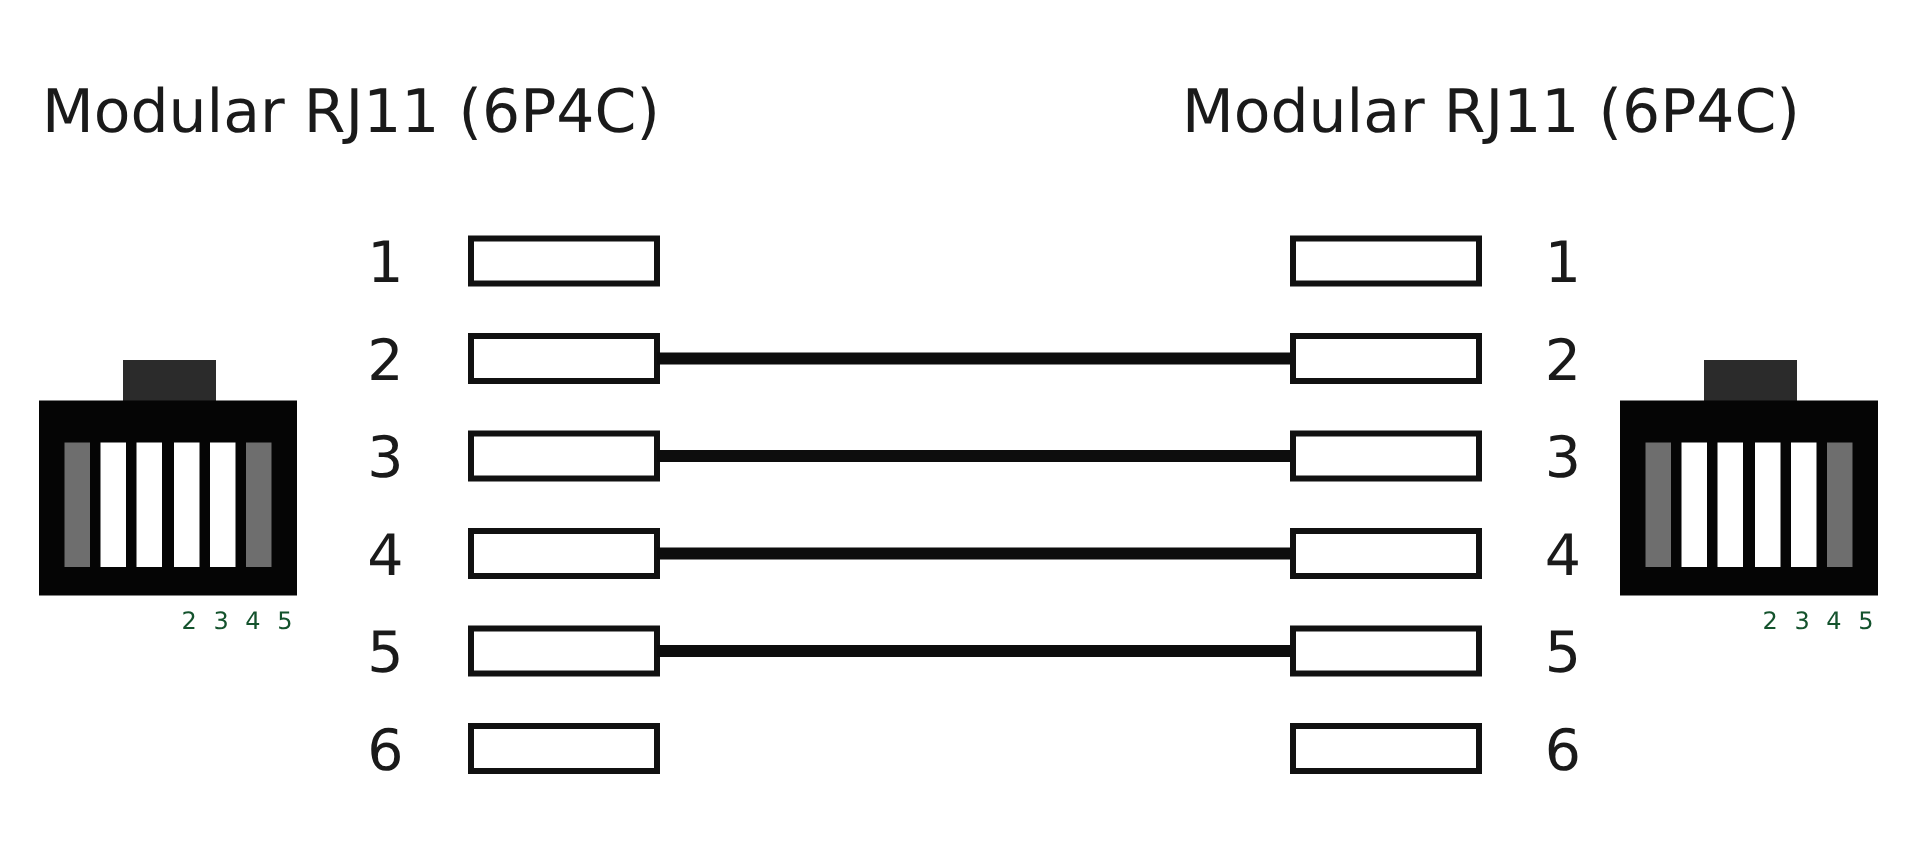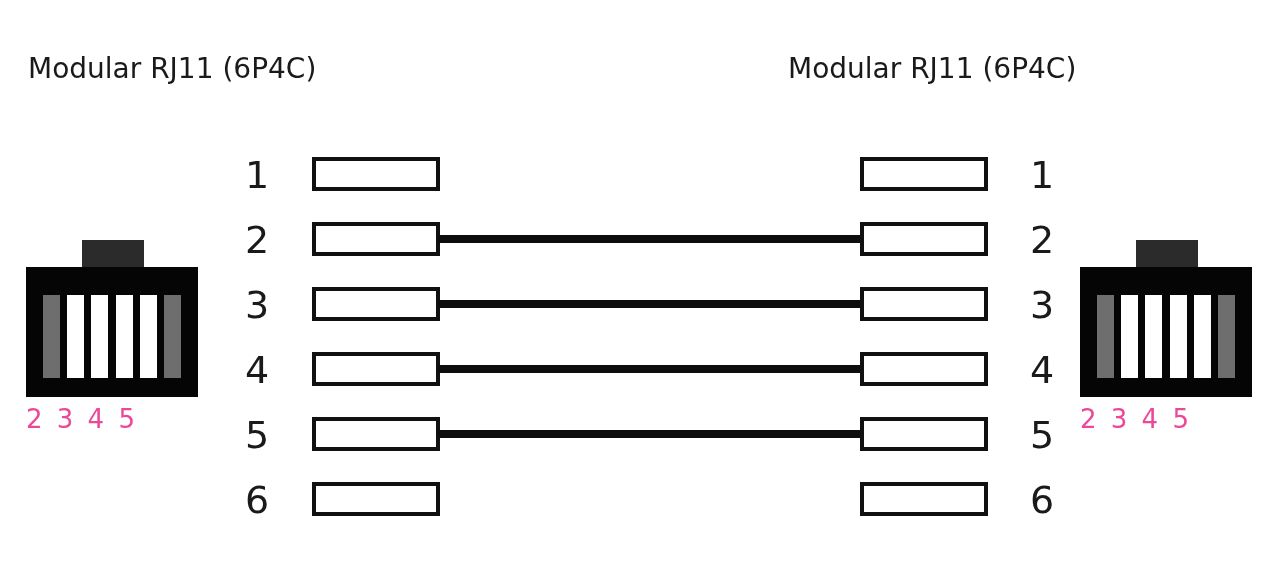--- a/index.html
+++ b/index.html
@@ -12,21 +12,21 @@
     height: 568px;
     position: relative;
     overflow: hidden;
     font-family: "DejaVu Sans", "Liberation Sans", sans-serif;
     color: #1a1a1a;
   }
 
   
   .title {
     position: absolute;
-    font-size: 28px;
+    font-size: 40px;
     font-weight: 400;
     letter-spacing: 0px;
     color: #1a1a1a;
     white-space: nowrap;
   }
   #title-left  { left: 28px;  top: 52px; }
   #title-right { left: 788px; top: 52px; }
 
   
   .connector {
@@ -67,24 +67,24 @@
     height: 83px;
   }
   .conn-pin.edge   { background: #6e6e6e; }
   .conn-pin.active { background: #ffffff; }
 
   .conn-caption {
     position: absolute;
     left: 0;
     top: 164px;
     width: 172px;
-    text-align: left;
-    font-size: 26px;
+    text-align: right;
+    font-size: 16px;
     letter-spacing: 3px;
-    color: #ec4899;
+    color: #14532d;
     white-space: nowrap;
   }
 
   
   #pin-matrix {
     position: absolute;
     left: 0;
     top: 0;
     width: 1280px;
     height: 568px;

